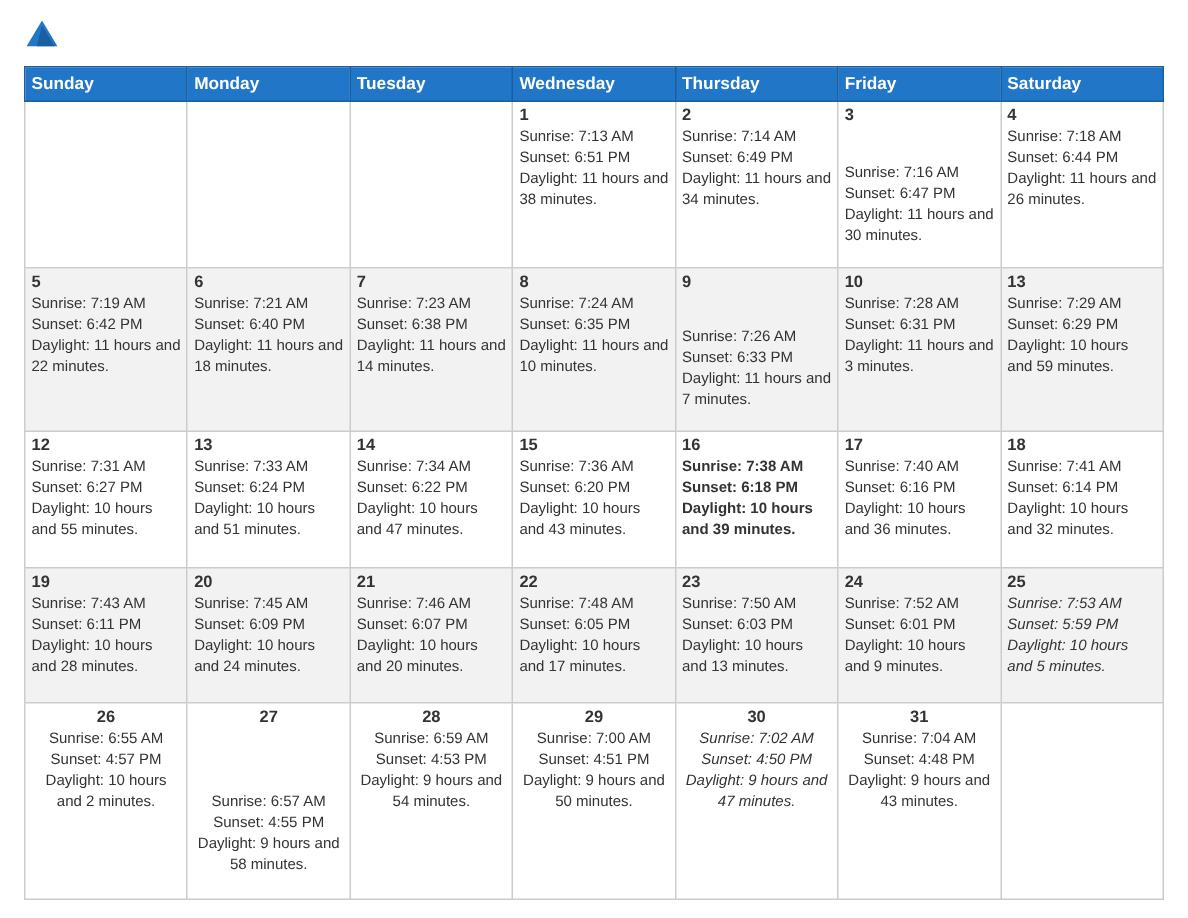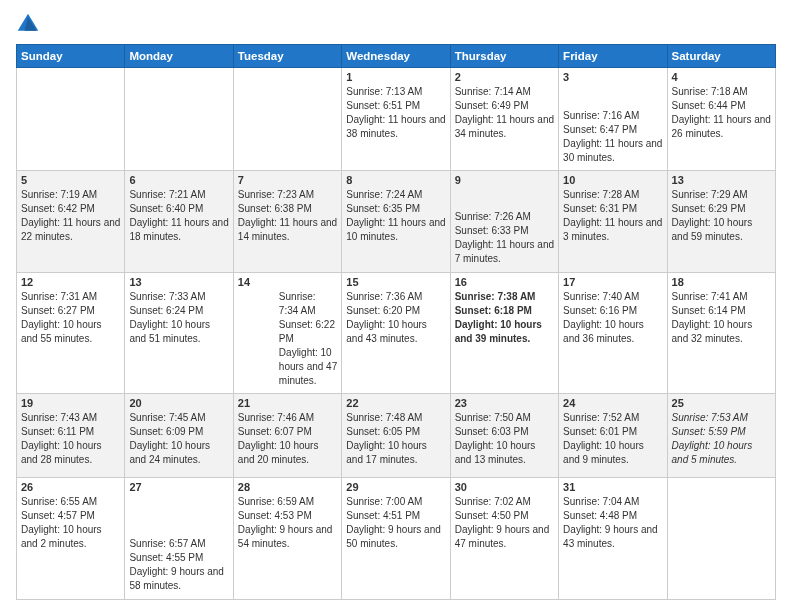--- a/index.html
+++ b/index.html
@@ -71,20 +71,21 @@
       border: 1px solid #ccc;
       vertical-align: top;
       padding: 3px 4px;
       font-size: 9.5px;
       color: #333;
       height: 82px;
       width: calc(100% / 7);
     }
     .calendar tr:last-child td {
       height: 82px;
+      text-align: center;
     }
     .day-num {
       font-size: 11px;
       font-weight: bold;
       margin-bottom: 2px;
       display: block;
     }
     .day-info {
       font-size: 10px;
       line-height: 1.4;
@@ -215,21 +216,21 @@
 Daylight: 10 hours and 55 minutes.</div>
           </td>
           <td>
             <span class="day-num">13</span>
             <div class="day-info" style="white-space: pre-line;">Sunrise: 7:33 AM
 Sunset: 6:24 PM
 Daylight: 10 hours and 51 minutes.</div>
           </td>
           <td>
             <span class="day-num">14</span>
-            <div class="day-info" style="white-space: pre-line; margin-left: 41px;">Sunrise: 7:34 AM
+            <div class="day-info" style="white-space: pre-line;">Sunrise: 7:34 AM
 Sunset: 6:22 PM
 Daylight: 10 hours and 47 minutes.</div>
           </td>
           <td>
             <span class="day-num">15</span>
             <div class="day-info" style="white-space: pre-line;">Sunrise: 7:36 AM
 Sunset: 6:20 PM
 Daylight: 10 hours and 43 minutes.</div>
           </td>
           <td>
@@ -315,21 +316,21 @@
 Daylight: 9 hours and 54 minutes.</div>
           </td>
           <td>
             <span class="day-num">29</span>
             <div class="day-info" style="white-space: pre-line;">Sunrise: 7:00 AM
 Sunset: 4:51 PM
 Daylight: 9 hours and 50 minutes.</div>
           </td>
           <td>
             <span class="day-num">30</span>
-            <div class="day-info" style="white-space: pre-line;">Sunrise: 7:02 AM
+            <div class="day-info" style="white-space: pre-line; font-style: italic;">Sunrise: 7:02 AM
 Sunset: 4:50 PM
 Daylight: 9 hours and 47 minutes.</div>
           </td>
           <td>
             <span class="day-num">31</span>
             <div class="day-info" style="white-space: pre-line;">Sunrise: 7:04 AM
 Sunset: 4:48 PM
 Daylight: 9 hours and 43 minutes.</div>
           </td>
           <td class="empty-cell"></td>

